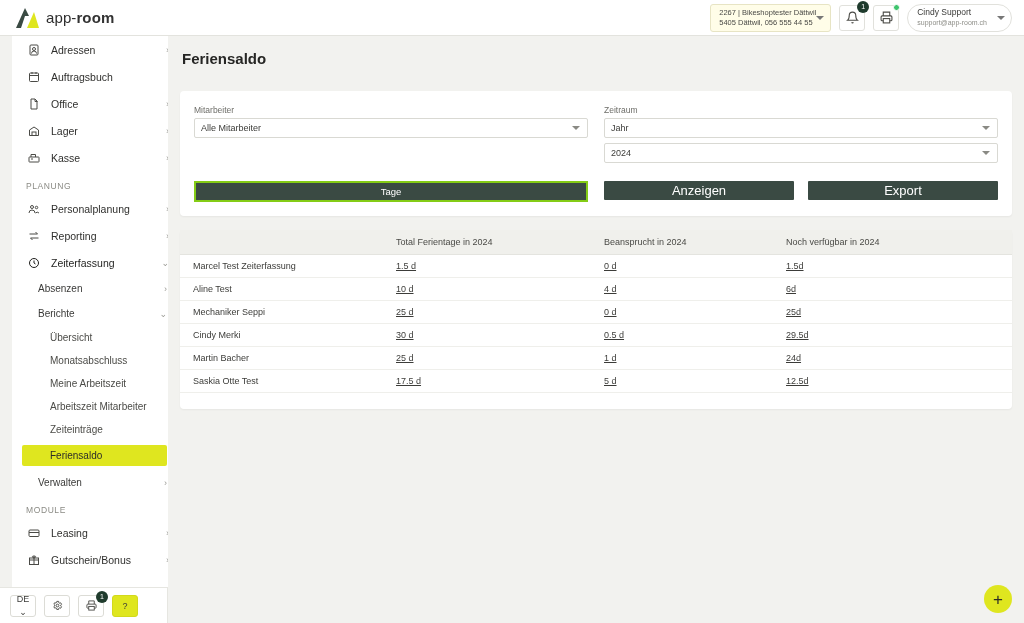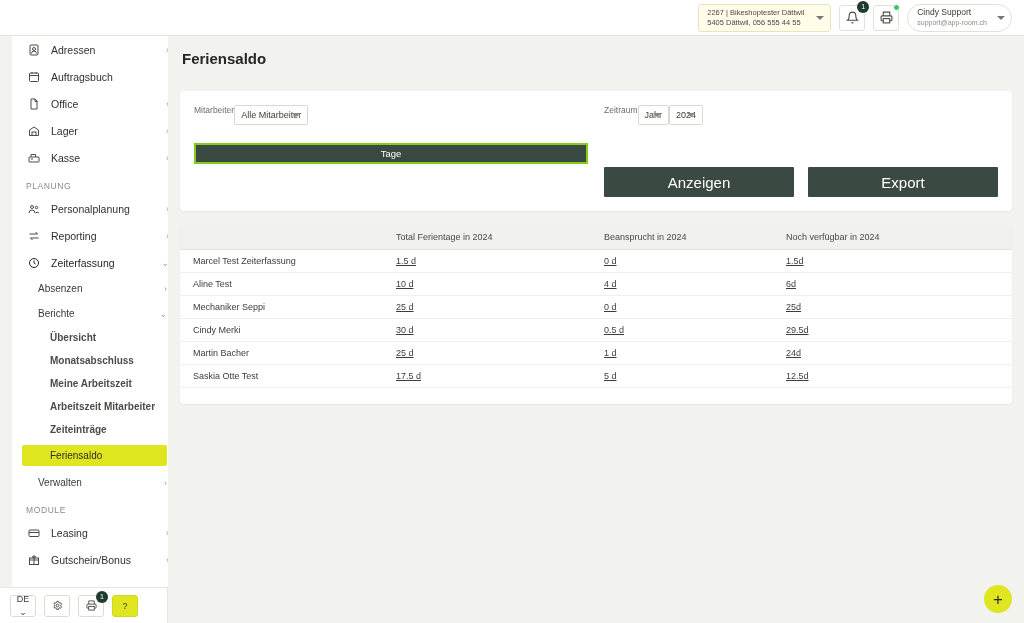--- a/index.html
+++ b/index.html
@@ -19,21 +19,21 @@
   }
   .logo-wrap { display: flex; align-items: center; padding-left: 14px; gap: 6px; }
   .logo-mark { width: 26px; height: 24px; position: relative; }
   .logo-mark svg { display: block; }
   .logo-text { font-size: 15px; color: #2e2e2e; letter-spacing: .1px; }
   .logo-text .dark { color: #333; }
   .topbar-right { margin-left: auto; display: flex; align-items: center; gap: 8px; padding-right: 12px; }
 
   .branch-box {
     background: #fffde8; border: 1px solid #e7e4c4; border-radius: 3px;
-    height: 28px; display: flex; align-items: center; padding: 0 6px 0 8px; gap: 12px;
+    height: 28px; display: flex; align-items: center; padding: 0 6px 0 8px; gap: 0;
   }
   .branch-lines { display: flex; flex-direction: column; justify-content: center; line-height: 1.25; }
   .branch-lines span { font-size: 7.5px; color: #4a4a46; white-space: nowrap; }
   .caret-dn { width: 0; height: 0; border-left: 4px solid transparent; border-right: 4px solid transparent; border-top: 4px solid #777; }
 
   .icon-btn {
     width: 26px; height: 26px; border: 1px solid #e1e1dc; border-radius: 3px;
     background: #fff; display: flex; align-items: center; justify-content: center;
     position: relative;
   }
@@ -70,21 +70,21 @@
   .nav-item .chev { color: #9a9a94; font-size: 9px; }
   .nav-section {
     font-size: 8.5px; color: #8b8b85; letter-spacing: .6px;
     padding: 10px 0 4px 14px; text-transform: uppercase;
   }
   .nav-sub { height: 25px; padding-left: 26px; font-size: 10px; color: #3a3a38;
     display: flex; align-items: center; }
   .nav-sub .lbl { flex: 1; }
   .nav-sub .chev { color: #9a9a94; font-size: 9px; padding-right: 12px; }
   .nav-sub2 { height: 23px; padding-left: 38px; font-size: 10px; color: #4b4b47;
-    display: flex; align-items: center; font-weight: bold; }
+    display: flex; align-items: center; }
   .nav-active {
     background: #dfe61f; border-radius: 2px; margin: 0 12px 0 10px;
     padding-left: 28px; height: 21px; display: flex; align-items: center;
     font-size: 10px; color: #2c2c28;
   }
   .nav-open { color: #1f1f1d; }
   .nav-open .ico { color: #1f1f1d; }
 
   
   .sb-scroll {
@@ -116,21 +116,21 @@
     background: #f2f2ef; overflow: hidden;
   }
   .card {
     background: #fff; border-radius: 4px; margin: 14px 12px 0 12px;
     box-shadow: 0 1px 2px rgba(0,0,0,.05);
   }
   .page-title { font-size: 15px; color: #262624; padding: 14px 0 10px 14px; font-weight: bold; }
 
   .filter-card { padding: 14px 14px 14px 14px; }
   .frow { display: flex; gap: 16px; }
-  .fcol { display: flex; flex-direction: row; }
+  .fcol { display: flex; flex-direction: column; }
   .fcol.left { width: 404px; }
   .fcol.right { width: 404px; }
   .flabel { font-size: 8.5px; color: #6d6d68; margin-bottom: 3px; }
   .select {
     height: 20px; border: 1px solid #d9d9d3; border-radius: 2px; background: #fff;
     display: flex; align-items: center; padding: 0 6px; font-size: 9px; color: #3c3c39;
     position: relative;
   }
   .select .caret {
     position: absolute; right: 7px; width: 0; height: 0;
@@ -141,22 +141,22 @@
   .btnrow { display: flex; gap: 16px; margin-top: 18px; }
   .seg { display: flex; width: 404px; }
   .seg .sbtn {
     flex: 1; height: 21px; display: flex; align-items: center; justify-content: center;
     font-size: 9.5px; border: 2px solid #84cc16;
   }
   .seg .sbtn.active { background: #3a4a43; color: #fff; }
   .seg .sbtn.inactive { background: #fff; color: #3a4a43; }
   .act-group { display: flex; gap: 14px; width: 404px; }
   .act {
-    flex: 1; height: 30px; background: #3a4a43; color: #fff; font-size: 15px;
-    display: flex; align-items: center; justify-content: center; border-radius: 1px; margin-top: 24px;
+    flex: 1; height: 19px; background: #3a4a43; color: #fff; font-size: 13px;
+    display: flex; align-items: center; justify-content: center; border-radius: 1px;
   }
 
   
   .table-card { padding: 0 0 16px 0; }
   table { width: 100%; border-collapse: collapse; }
   thead th {
     background: #f0f0ec; text-align: left; font-size: 9px; color: #4a4a46;
     font-weight: normal; padding: 7px 6px; border-bottom: 1px solid #e4e4df;
   }
   tbody td {
@@ -172,20 +172,29 @@
   .fab {
     position: absolute; right: 12px; bottom: 10px; width: 28px; height: 28px;
     background: #dfe61f; border-radius: 50%; display: flex; align-items: center;
     justify-content: center; color: #2a2a26; font-size: 17px; line-height: 1;
   }
 </style>
 </head>
 <body>
 
 <div class="topbar">
+  <div class="logo-wrap">
+    <span class="logo-mark">
+      <svg width="26" height="24" viewBox="0 0 26 24">
+        <polygon points="2,22 11,2 15,10 11,10 7,22" fill="#3a4a43"></polygon>
+        <polygon points="13,22 20,6 25,22" fill="#dfe61f"></polygon>
+      </svg>
+    </span>
+    <span class="logo-text"><span>app-</span><b class="dark">room</b></span>
+  </div>
   <div class="topbar-right">
     <div class="branch-box">
       <div class="branch-lines">
         <span>2267 | Bikeshoptester Dättwil</span>
         <span>5405 Dättwil, 056 555 44 55</span>
       </div>
       <span class="caret-dn"></span>
     </div>
     <div class="icon-btn">
       <svg width="13" height="13" viewBox="0 0 24 24" fill="none" stroke="#4a4a46" stroke-width="2">

